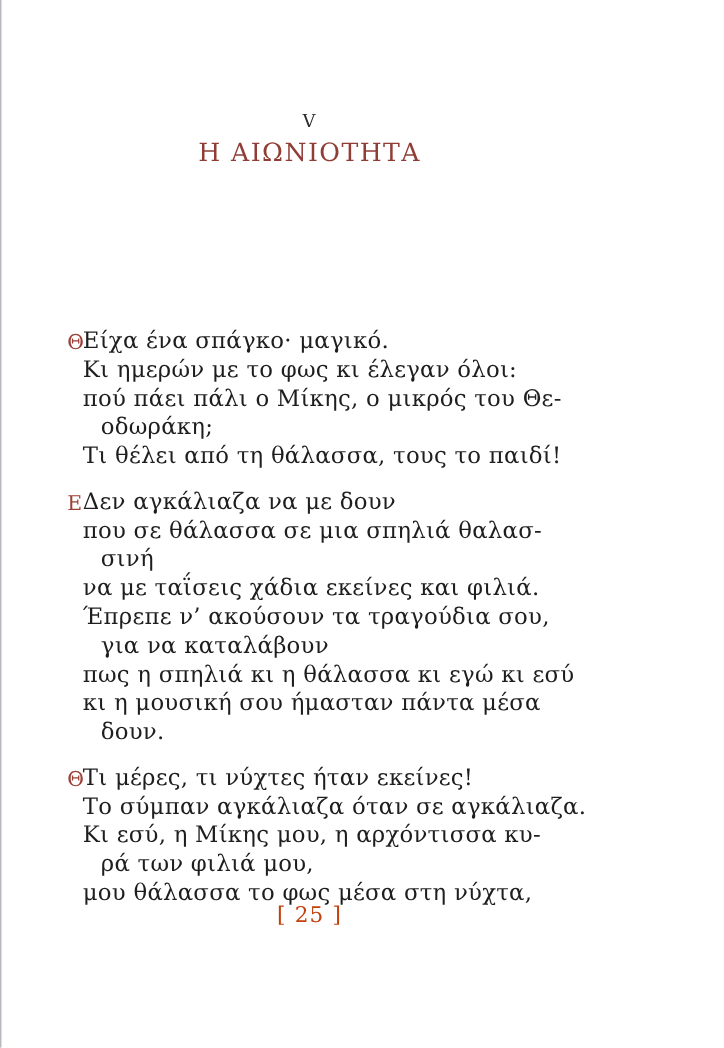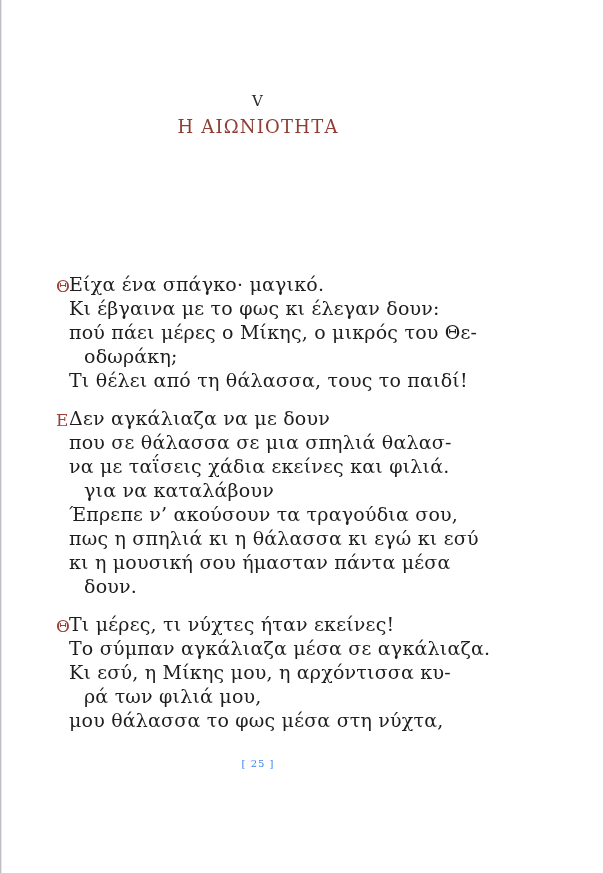--- a/index.html
+++ b/index.html
@@ -31,21 +31,21 @@
     text-align: center;
   }
   .section-number {
     font-size: 15px;
     line-height: 17px;
     letter-spacing: 1px;
     color: #2b2b2b;
   }
   .poem-title {
     margin-top: 6px;
-    font-size: 18px;
+    font-size: 21px;
     line-height: 22px;
     letter-spacing: 1.2px;
     color: #8f3d35;
   }
   .poem-body {
     position: absolute;
     left: 69px;
     top: 272px;
     font-size: 19px;
     line-height: 24px;
@@ -72,68 +72,69 @@
     position: relative;
   }
   .page-footer {
     position: absolute;
     top: 752px;
     left: 0;
     width: 516px;
     text-align: center;
   }
   .page-number {
-    font-size: 10px;
+    font-size: 18px;
     letter-spacing: 1px;
-    color: #3b82f6;
+    color: #c2410c;
   }
 </style>
 </head>
 <body>
 
 <div class="scan-edge"></div>
 
 <div class="page-header">
   <div class="section-number">V</div>
   <div class="poem-title">Η ΑΙΩΝΙΟΤΗΤΑ</div>
 </div>
 
 <div class="poem-body">
 
   <div class="stanza">
     <div class="poem-line first-line">
       <span class="speaker-marker">Θ</span>
       <span>Είχα ένα σπάγκο· μαγικό.</span>
     </div>
-    <div class="poem-line">Κι έβγαινα με το φως κι έλεγαν δουν:</div>
-    <div class="poem-line">πού πάει μέρες ο Μίκης, ο μικρός του Θε-</div>
+    <div class="poem-line">Κι ημερών με το φως κι έλεγαν όλοι:</div>
+    <div class="poem-line">πού πάει πάλι ο Μίκης, ο μικρός του Θε-</div>
     <div class="poem-line cont">οδωράκη;</div>
     <div class="poem-line">Τι θέλει από τη θάλασσα, τους το παιδί!</div>
   </div>
 
   <div class="stanza">
     <div class="poem-line first-line">
       <span class="speaker-marker">Ε</span>
       <span>Δεν αγκάλιαζα να με δουν</span>
     </div>
     <div class="poem-line">που σε θάλασσα σε μια σπηλιά θαλασ-</div>
+    <div class="poem-line cont">σινή</div>
     <div class="poem-line">να με ταΐσεις χάδια εκείνες και φιλιά.</div>
+    <div class="poem-line">Έπρεπε ν’ ακούσουν τα τραγούδια σου,</div>
     <div class="poem-line cont">για να καταλάβουν</div>
-    <div class="poem-line">Έπρεπε ν’ ακούσουν τα τραγούδια σου,</div>
     <div class="poem-line">πως η σπηλιά κι η θάλασσα κι εγώ κι εσύ</div>
     <div class="poem-line">κι η μουσική σου ήμασταν πάντα μέσα</div>
     <div class="poem-line cont">δουν.</div>
   </div>
 
   <div class="stanza">
     <div class="poem-line first-line">
       <span class="speaker-marker">Θ</span>
       <span>Τι μέρες, τι νύχτες ήταν εκείνες!</span>
     </div>
-    <div class="poem-line">Το σύμπαν αγκάλιαζα μέσα σε αγκάλιαζα.</div>
+    <div class="poem-line">Το σύμπαν αγκάλιαζα όταν σε αγκάλιαζα.</div>
     <div class="poem-line">Κι εσύ, η Μίκης μου, η αρχόντισσα κυ-</div>
     <div class="poem-line cont">ρά των φιλιά μου,</div>
     <div class="poem-line">μου θάλασσα το φως μέσα στη νύχτα,</div>
   </div>
 
 </div>
 
 <div class="page-footer">
   <span class="page-number">[ 25 ]</span>
 </div>

